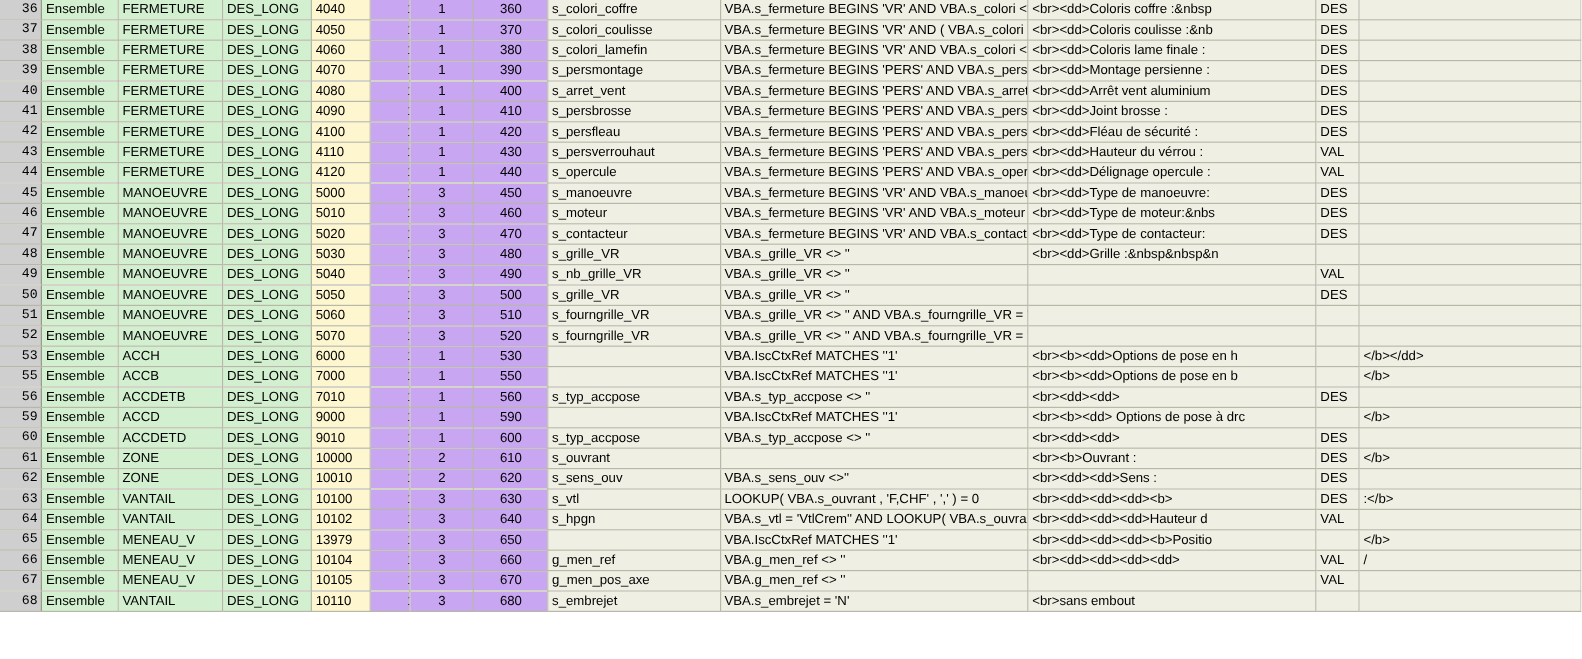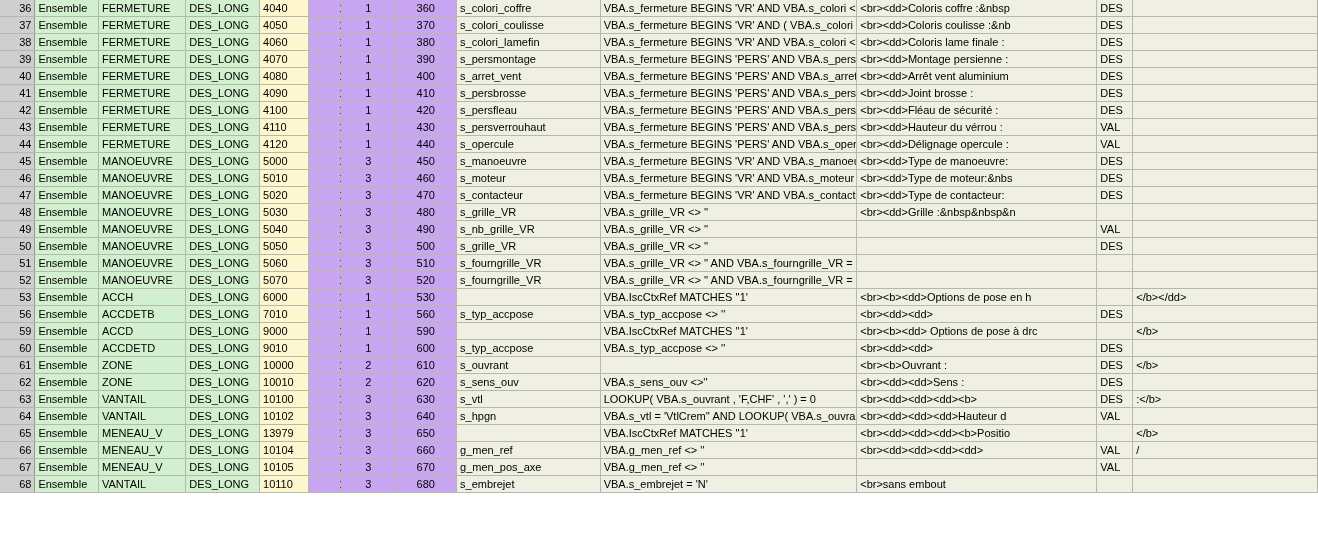--- a/index.html
+++ b/index.html
@@ -11,21 +11,21 @@
     border-bottom:1px solid #b8b8a8;
     height:16px;
     padding:0 3px;
     overflow:hidden;
     white-space:nowrap;
     vertical-align:middle;
     font-size:11px;
     line-height:15px;
   }
   
-  .c-rownum{background:#cfcfcf;color:#000;text-align:right;font-size:11px;border-right:1px solid #9a9a8a;}
+  .c-rownum{background:#cfcfcf;color:#000;text-align:right;font-size:11px;border-right:1px solid #9a9a8a;font-family:Liberation Mono, monospace;}
   .c-ens{background:#d2f0cf;color:#000;}
   .c-type{background:#d2f0cf;color:#000;}
   .c-des{background:#d2f0cf;color:#000;}
   .c-num1{background:#fdf6cf;color:#000;text-align:left;}
   .c-p1{background:#c9a6f2;color:#000;padding-left:30px;}
   .c-p2{background:#c9a6f2;color:#000;text-align:center;}
   .c-p3{background:#c9a6f2;color:#000;text-align:center;}
   .c-var{background:#efefe3;color:#000;}
   .c-expr{background:#efefe3;color:#000;}
   .c-html{background:#efefe3;color:#000;}
@@ -317,20 +317,35 @@
           <td class="c-p1">10</td>
           <td class="c-p2">1</td>
           <td class="c-p3">530</td>
           <td class="c-var"></td>
           <td class="c-expr">VBA.IscCtxRef MATCHES ''1'</td>
           <td class="c-html">&lt;br&gt;&lt;b&gt;&lt;dd&gt;Options de pose en h</td>
           <td class="c-flag"></td>
           <td class="c-last">&lt;/b&gt;&lt;/dd&gt;</td>
         </tr>
         <tr>
+          <td class="c-rownum">55</td>
+          <td class="c-ens">Ensemble</td>
+          <td class="c-type">ACCB</td>
+          <td class="c-des">DES_LONG</td>
+          <td class="c-num1">7000</td>
+          <td class="c-p1">10</td>
+          <td class="c-p2">1</td>
+          <td class="c-p3">550</td>
+          <td class="c-var"></td>
+          <td class="c-expr">VBA.IscCtxRef MATCHES ''1'</td>
+          <td class="c-html">&lt;br&gt;&lt;b&gt;&lt;dd&gt;Options de pose en b</td>
+          <td class="c-flag"></td>
+          <td class="c-last">&lt;/b&gt;</td>
+        </tr>
+        <tr>
           <td class="c-rownum">56</td>
           <td class="c-ens">Ensemble</td>
           <td class="c-type">ACCDETB</td>
           <td class="c-des">DES_LONG</td>
           <td class="c-num1">7010</td>
           <td class="c-p1">10</td>
           <td class="c-p2">1</td>
           <td class="c-p3">560</td>
           <td class="c-var">s_typ_accpose</td>
           <td class="c-expr">VBA.s_typ_accpose &lt;&gt; ''</td>

